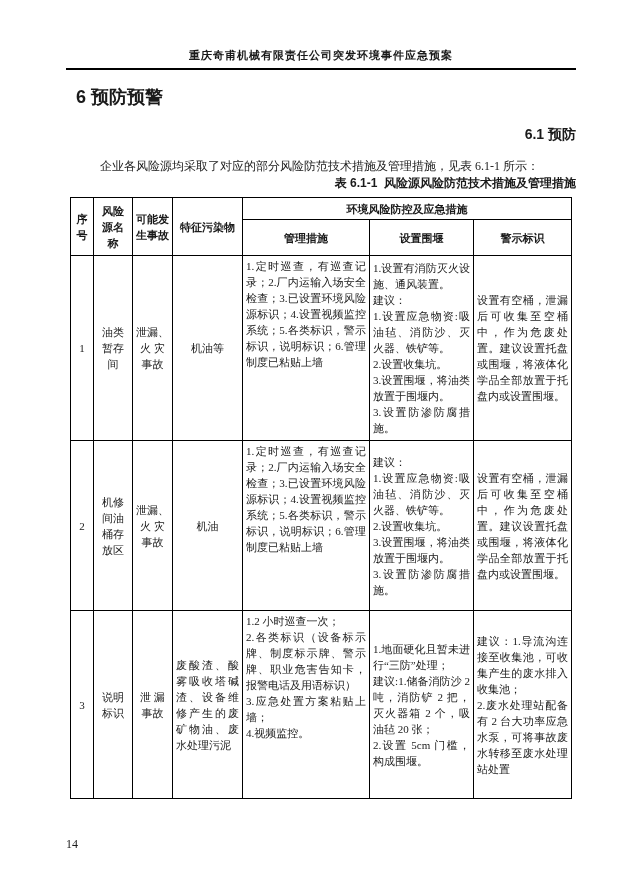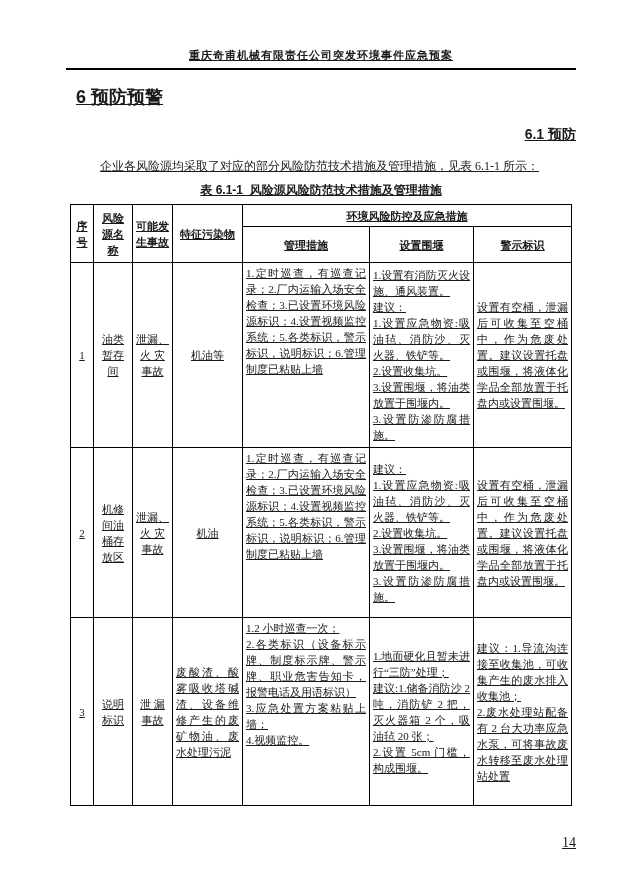--- a/index.html
+++ b/index.html
@@ -10,21 +10,20 @@
   }
   body {
     width: 629px; height: 875px;
     overflow: hidden;
     font-family: "Liberation Serif", "DejaVu Serif", serif;
   }
   .page {
     width: 629px; height: 875px;
     padding: 48px 53px 0 66px;
     position: relative;
-    text-decoration: underline;
   }
   .doc-header {
     text-align: center;
     font-size: 11px;
     font-weight: bold;
     letter-spacing: 1px;
     padding-bottom: 5px;
     border-bottom: 2px solid #000;
     font-family: "Liberation Serif", "DejaVu Serif", serif;
   }
@@ -41,22 +40,21 @@
     font-family: "Liberation Sans", "DejaVu Sans", sans-serif;
     text-align: right;
   }
   .intro {
     margin: 13px 0 0 10px;
     font-size: 12px;
     line-height: 18px;
     text-indent: 24px;
   }
   .table-title {
-    margin-top: 7px;
-    text-align: center;
+    text-align: right;
     font-size: 12px;
     font-weight: bold;
     font-family: "Liberation Sans", "DejaVu Sans", sans-serif;
     white-space: pre;
   }
   table.risk {
     margin: 5px auto 0 auto;
     border-collapse: collapse;
     table-layout: fixed;
     width: 501px;
@@ -96,23 +94,23 @@
     vertical-align: middle;
     white-space: pre-line;
   }
   td.cell-manage {
     text-align: justify;
     vertical-align: top;
     white-space: pre-line;
     padding-top: 4px;
   }
   .page-number {
-    margin-top: 29px;
-    text-align: right;
-    font-size: 14px;
+    margin-top: 38px;
+    text-align: left;
+    font-size: 12px;
   }
 </style>
 </head>
 <body>
 
 <div class="page">
 
   <div class="doc-header">重庆奇甫机械有限责任公司突发环境事件应急预案</div>
 
   <div class="h1">6 预防预警</div>

